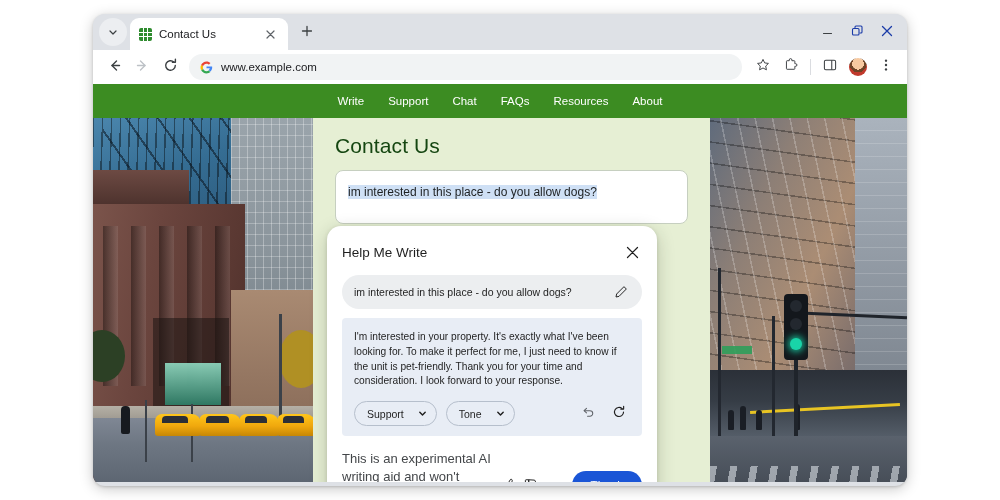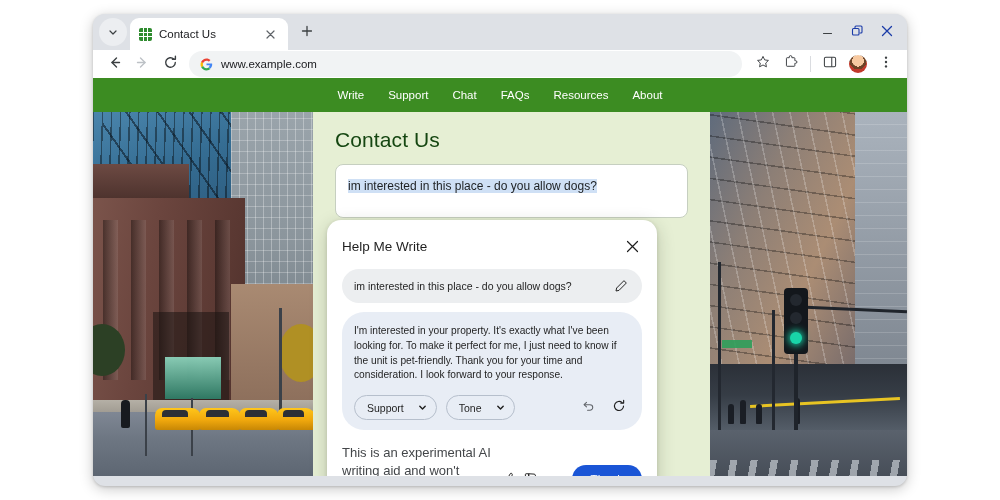--- a/index.html
+++ b/index.html
@@ -86,21 +86,21 @@
     height: 36px;
     display: flex; align-items: center; gap: 2px;
   }
   .win-ctrl {
     width: 28px; height: 28px;
     display: flex; align-items: center; justify-content: center;
   }
 
   
   #toolbar {
-    height: 28px;
+    height: 34px;
     background: #ffffff;
     display: flex;
     align-items: center;
     padding: 0 8px;
     gap: 2px;
   }
   .nav-btn {
     width: 26px; height: 26px;
     display: flex; align-items: center; justify-content: center;
     border-radius: 50%;
@@ -400,21 +400,21 @@
     overflow: hidden;
     text-overflow: ellipsis;
   }
   #edit-prompt-button {
     width: 18px; height: 18px; flex:0 0 18px;
     display:flex;align-items:center;justify-content:center;
   }
   #result-card {
     margin-top: 9px;
     background: #e8edf5;
-    border-radius: 22px;
+    border-radius: 4px;
     padding: 12px 12px 10px 12px;
   }
   #result-text {
     font-size: 10.2px;
     line-height: 1.45;
     color: #1f1f1f;
   }
   #result-controls {
     display:flex; align-items:center; margin-top: 12px; gap: 9px;
   }

